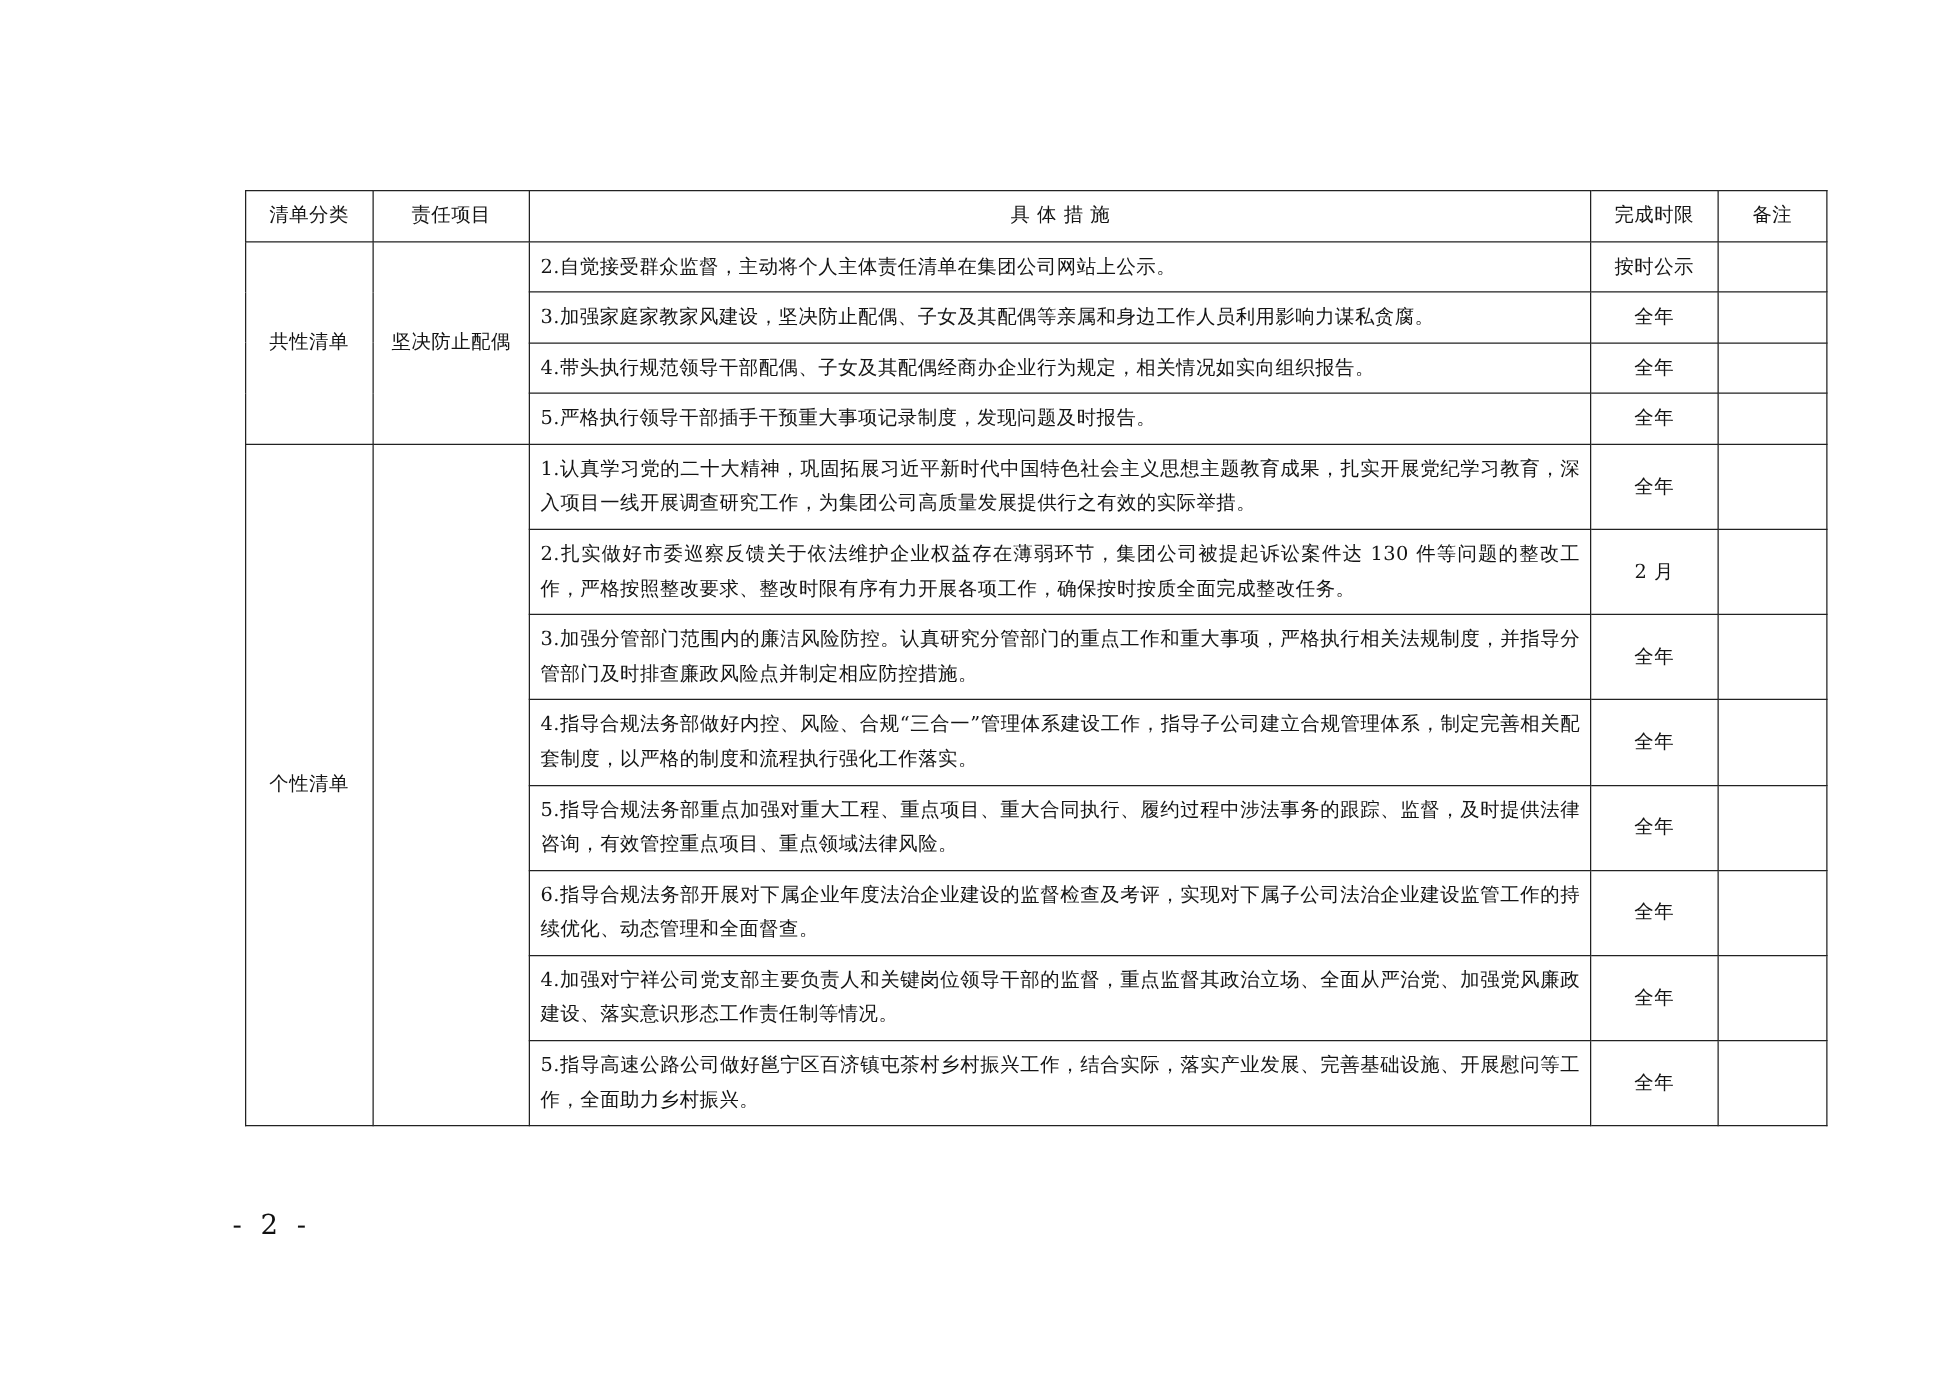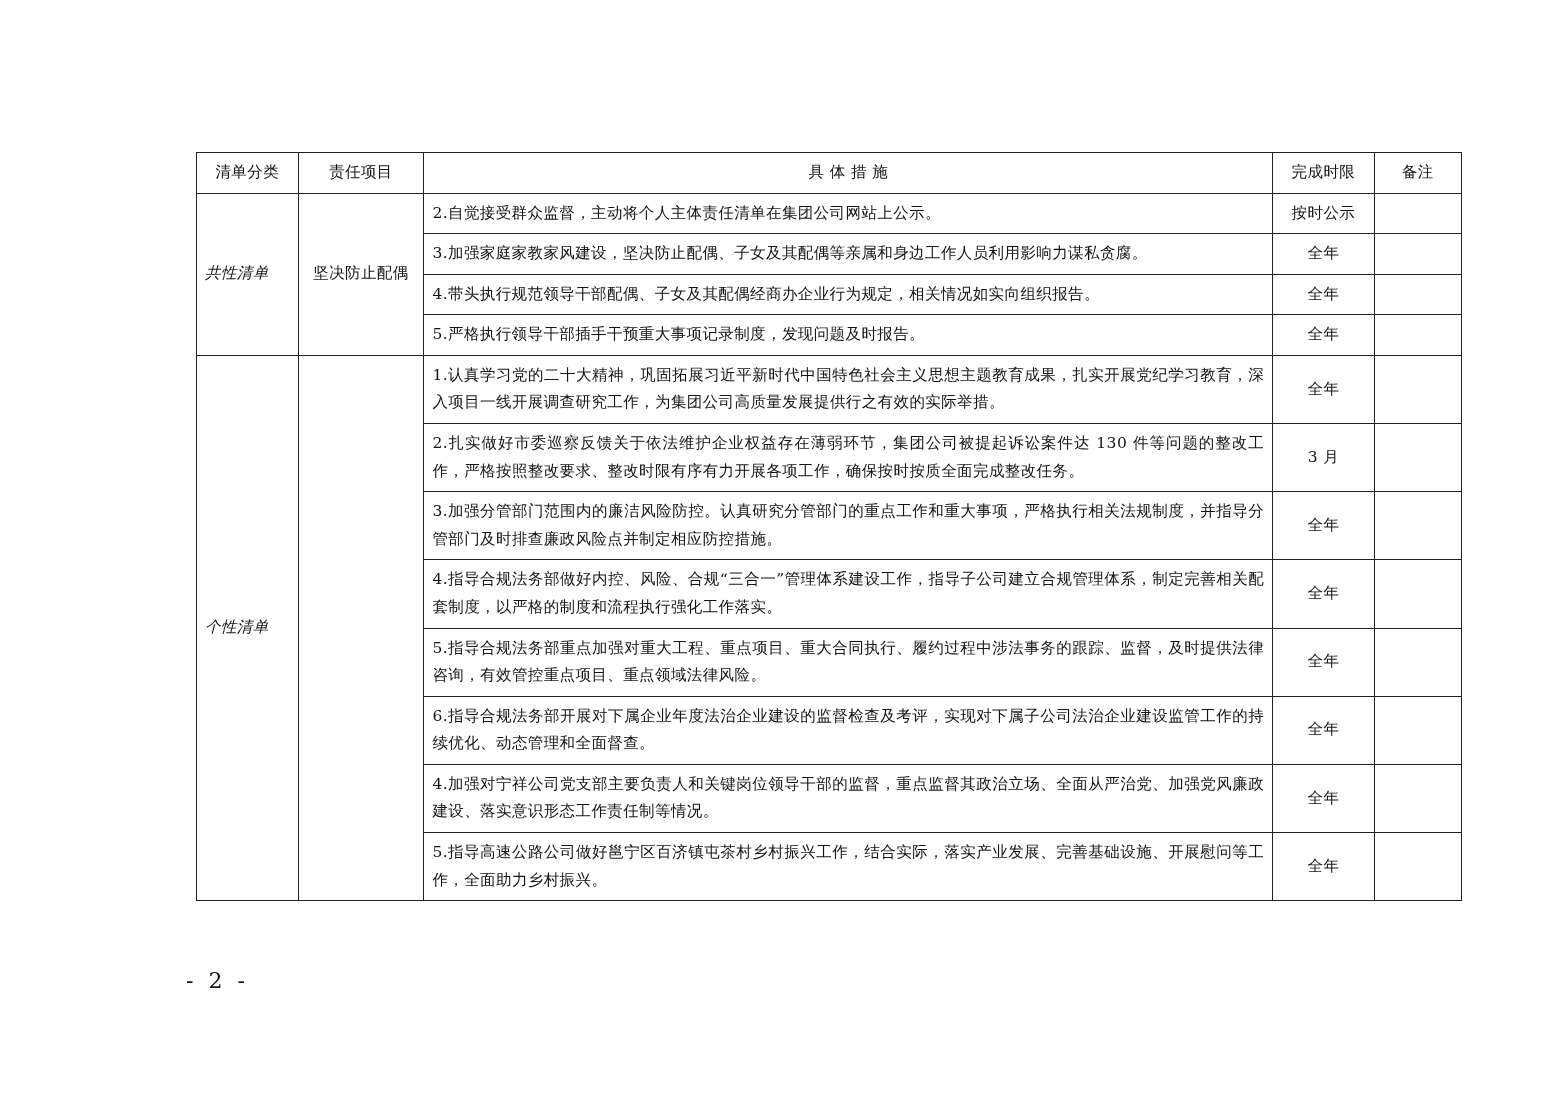--- a/index.html
+++ b/index.html
@@ -52,23 +52,22 @@
   }
   .hdr-measure {
     letter-spacing: 10px;
     padding-left: 10px;
   }
   .cell-center {
     text-align: center;
     margin-top: 41px;
   }
   .cell-vert {
-    text-align: left;
+    text-align: center;
     font-size: 16px;
-    font-style: italic;
   }
   .cell-vert-item {
     text-align: center;
     font-size: 16px;
     letter-spacing: 1px;
   }
   .measure {
     text-align: justify;
     text-justify: inter-ideograph;
   }
@@ -130,21 +129,21 @@
 
       <tr>
         <td class="cell-vert" rowspan="8">个性清单</td>
         <td class="cell-vert-item" rowspan="8"></td>
         <td class="measure">1.认真学习党的二十大精神，巩固拓展习近平新时代中国特色社会主义思想主题教育成果，扎实开展党纪学习教育，深入项目一线开展调查研究工作，为集团公司高质量发展提供行之有效的实际举措。</td>
         <td class="cell-center">全年</td>
         <td class="cell-center"></td>
       </tr>
       <tr>
         <td class="measure">2.扎实做好市委巡察反馈关于依法维护企业权益存在薄弱环节，集团公司被提起诉讼案件达 130 件等问题的整改工作，严格按照整改要求、整改时限有序有力开展各项工作，确保按时按质全面完成整改任务。</td>
-        <td class="cell-center">3 月</td>
+        <td class="cell-center">2 月</td>
         <td class="cell-center"></td>
       </tr>
       <tr>
         <td class="measure">3.加强分管部门范围内的廉洁风险防控。认真研究分管部门的重点工作和重大事项，严格执行相关法规制度，并指导分管部门及时排查廉政风险点并制定相应防控措施。</td>
         <td class="cell-center">全年</td>
         <td class="cell-center"></td>
       </tr>
       <tr>
         <td class="measure">4.指导合规法务部做好内控、风险、合规“三合一”管理体系建设工作，指导子公司建立合规管理体系，制定完善相关配套制度，以严格的制度和流程执行强化工作落实。</td>
         <td class="cell-center">全年</td>

